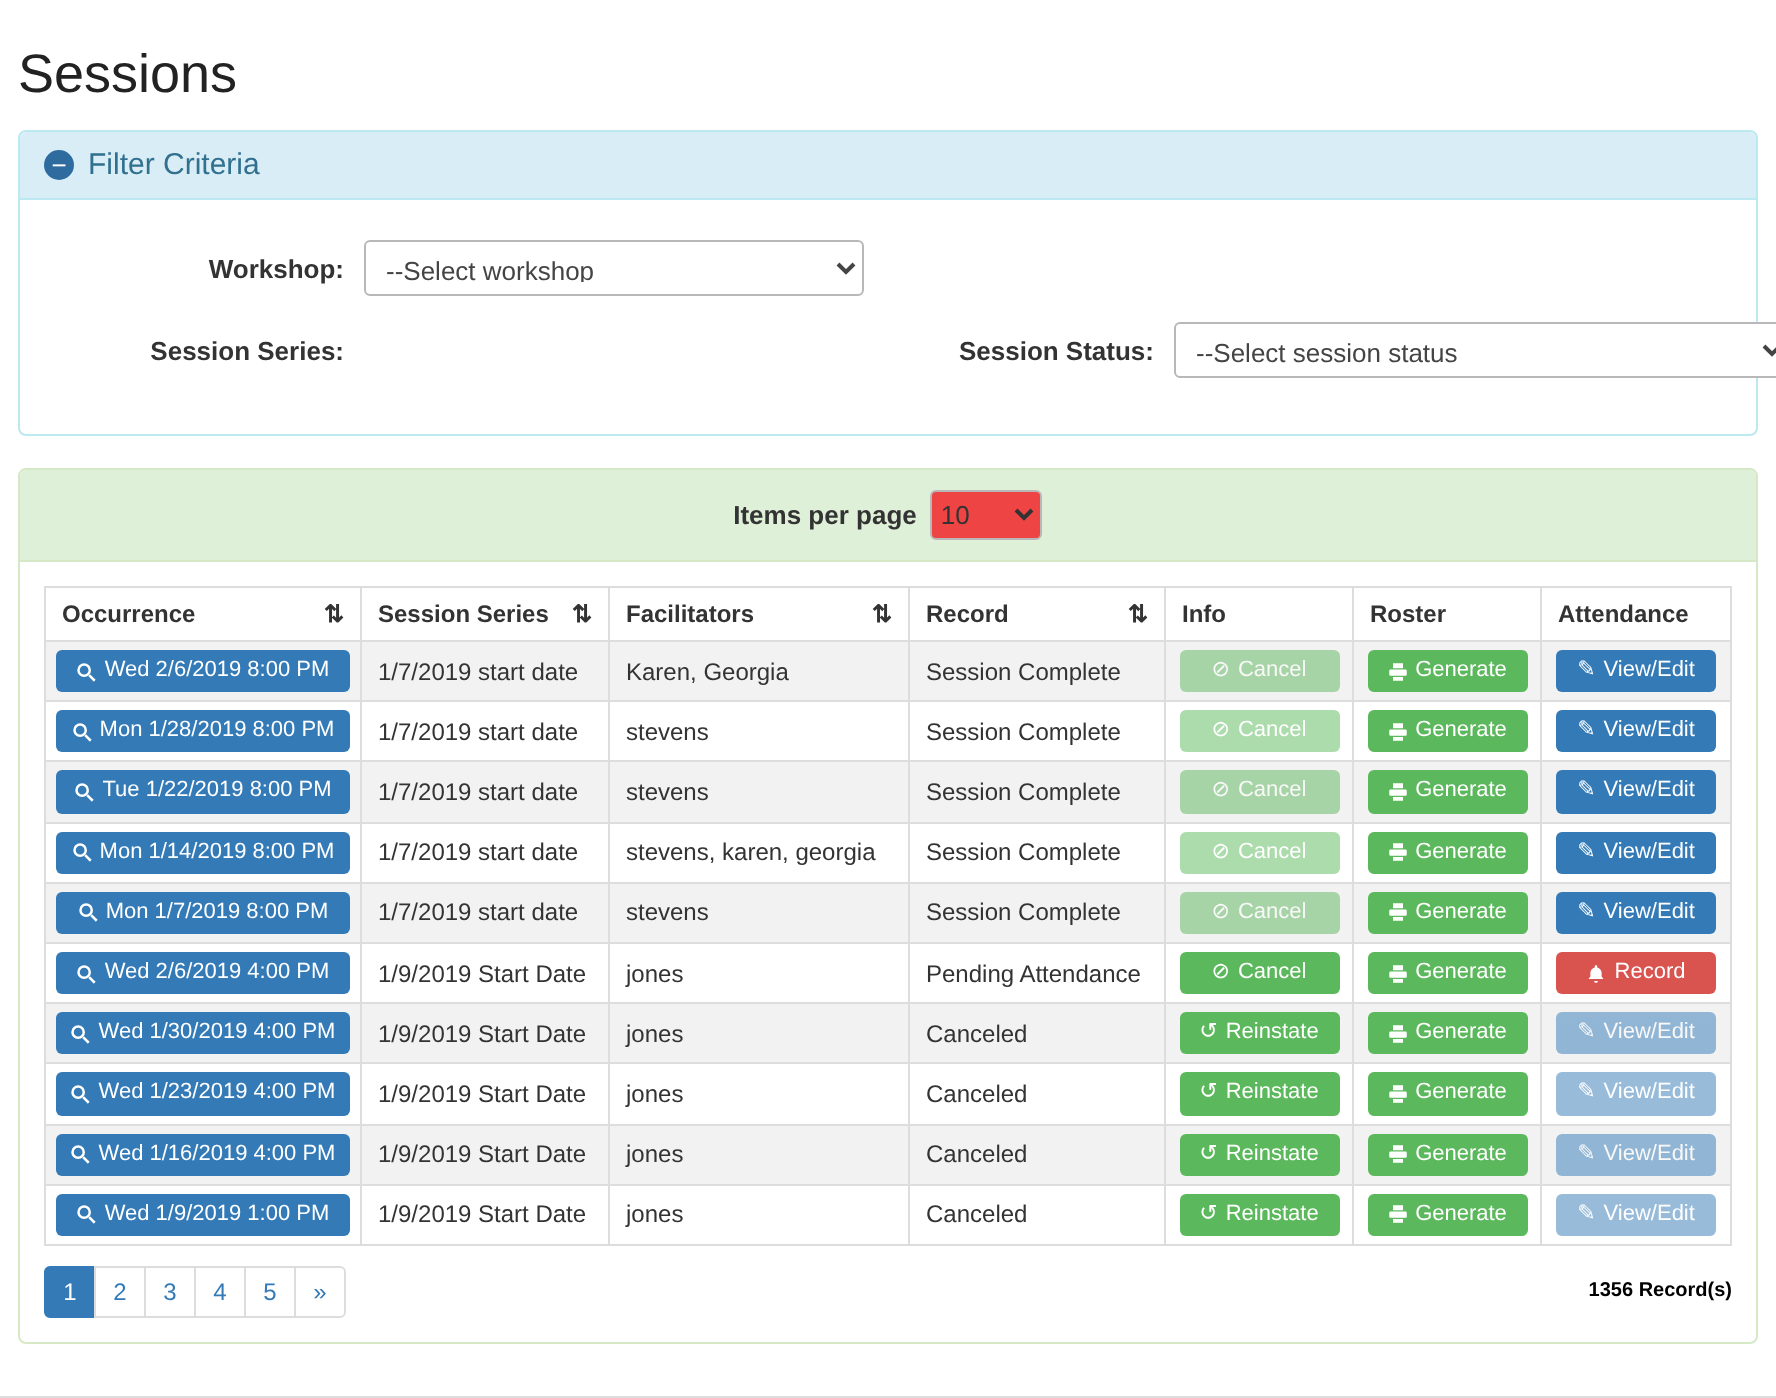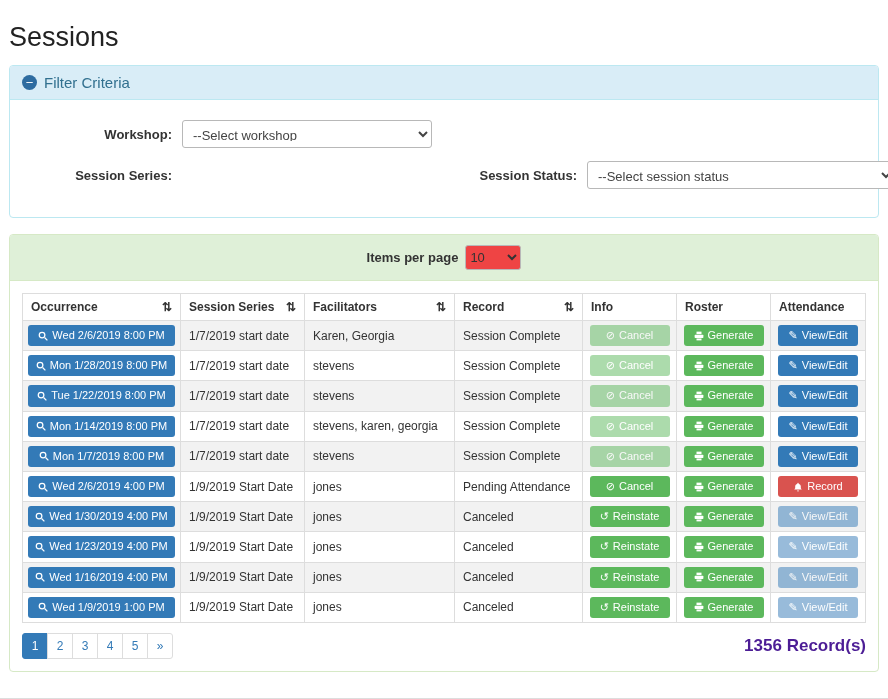--- a/index.html
+++ b/index.html
@@ -76,21 +76,21 @@
   .table-footer { display: flex; justify-content: space-between; align-items: center; margin-top: 10px; }
   .pagination { display: inline-flex; }
   .page-btn {
     display: inline-flex; align-items: center; justify-content: center;
     min-width: 26px; height: 26px; padding: 0 7px; border: 1px solid #ddd;
     margin-left: -1px; color: #337ab7; font-size: 12px; cursor: pointer; background: #fff;
   }
   .page-btn:first-child { border-radius: 3px 0 0 3px; margin-left: 0; }
   .page-btn:last-child { border-radius: 0 3px 3px 0; color: #337ab7; }
   .page-btn.active { background: #337ab7; border-color: #337ab7; color: #fff; }
-  .record-count { color: #4c1d95; font-size: 17px; font-weight: bold; }
+  .record-count { color: #000000; font-size: 10px; font-weight: bold; }
 
   
   .footer { border-top: 1px solid #ddd; margin-top: 26px; padding: 10px 9px 14px; display: flex; justify-content: space-between; align-items: center; font-size: 12px; color: #222; }
   .footer .version { color: #777; font-size: 12px; }
 </style>
 </head>
 <body>
 
 <div class="page">
 

